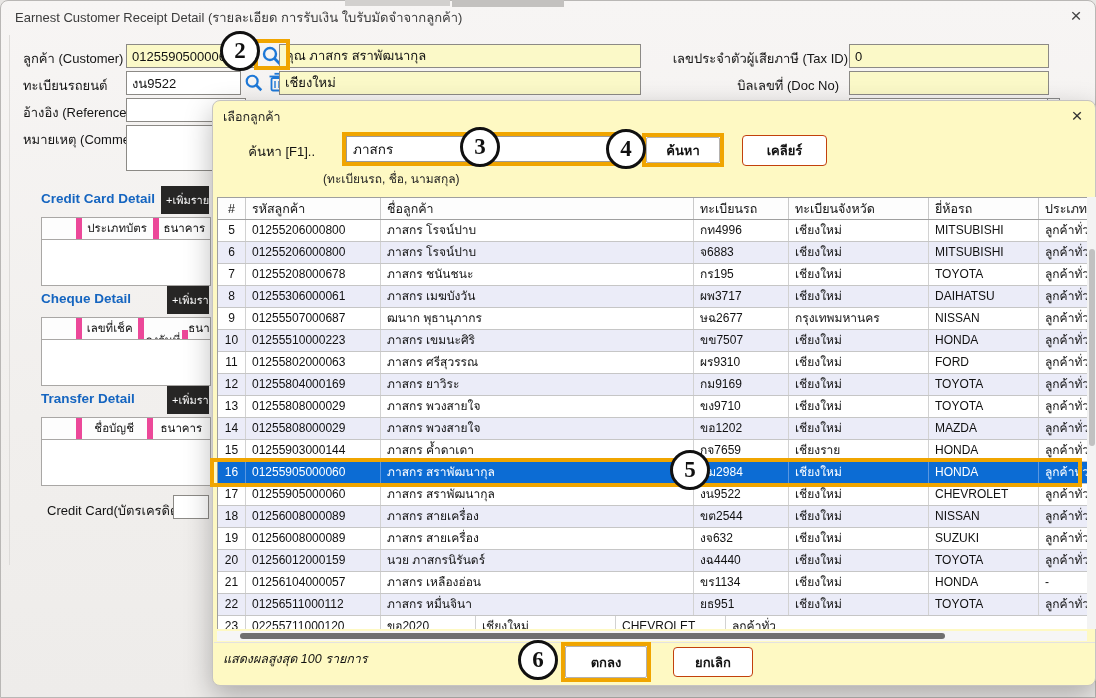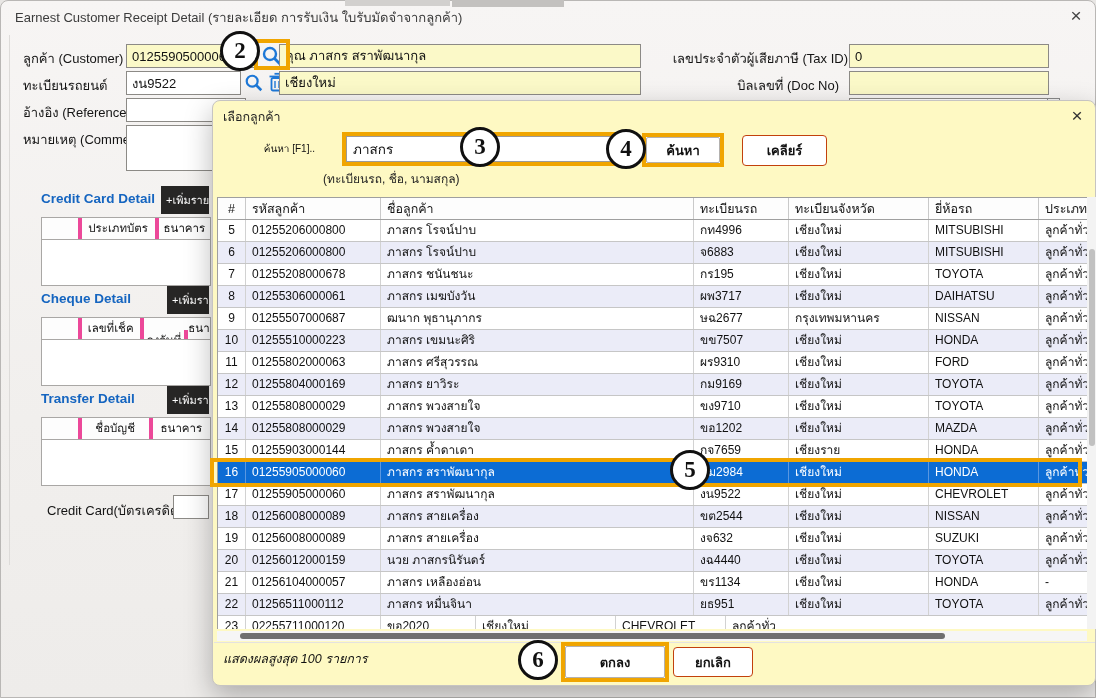--- a/index.html
+++ b/index.html
@@ -25,31 +25,31 @@
   .fld-static { line-height:22px; white-space:nowrap; overflow:hidden; }
   .icon-btn { position:absolute; cursor:pointer; }
   .mini-check { position:absolute; left:1046px; top:97px; width:13px; height:13px; border:1px solid #8a8a8a; background:#f4f4f4; }
 
   
   .sec-title { position:absolute; font-size:13.5px; font-weight:bold; color:#1565c0; white-space:nowrap; }
   .add-btn { position:absolute; height:28px; background:#272625; color:#fff; font-size:11px; line-height:28px;
              padding:0 5px; overflow:hidden; white-space:nowrap; cursor:pointer; }
   .mini-tbl { position:absolute; background:#fff; border:1px solid #a9a7a5; }
   .mini-hd { display:flex; height:22px; border-bottom:1px solid #a9a7a5; background:#fdfdfd; }
-  .mini-hc { font-size:11.5px; color:#111; line-height:21px; text-align:center; border-right:4px solid #ec4899;
+  .mini-hc { font-size:11.5px; color:#111; line-height:21px; text-align:center; border-right:6px solid #ec4899;
              overflow:hidden; white-space:nowrap; }
   .mini-bd { height:45px; background:#fff; }
 
   
   .dlg { position:absolute; left:212px; top:100px; width:884px; height:586px; background:#fef9c3;
          border:1px solid #c6c4c2; border-radius:8px; box-shadow:0 10px 28px rgba(0,0,0,.28); z-index:5; }
   .dlg-title { position:absolute; left:10px; top:6px; font-size:12.5px; color:#222; }
   .dlg-close { position:absolute; left:850px; top:2px; width:28px; height:26px; text-align:center; font-size:19px;
                color:#333; line-height:26px; cursor:pointer; }
-  .search-lbl { position:absolute; left:18px; top:40px; width:84px; font-size:10px; color:#111; text-align:right; }
+  .search-lbl { position:absolute; left:18px; top:40px; width:84px; font-size:13px; color:#111; text-align:right; }
   .search-wrap { position:absolute; left:129px; top:31px; width:281px; height:34px; border:4px solid #f0a500; background:#fff; }
   .search-input { width:100%; height:100%; border:1px solid #9a9a9a; padding:0 6px; font-size:13.5px; font-family:inherit; color:#111; }
   .btn { border:1px solid #c2410c; background:#fff; border-radius:4px; font-size:13px; font-weight:600;
          color:#111; font-family:inherit; cursor:pointer; }
   .find-wrap { position:absolute; left:429px; top:32px; width:82px; height:34px; border:4px solid #f0a500; background:#fff; }
   .find-btn { width:100%; height:100%; border:1px solid #b3b1af; border-radius:2px; }
   .clear-btn { position:absolute; left:529px; top:34px; width:85px; height:31px; }
   .search-hint { position:absolute; left:110px; top:68px; font-size:12px; color:#222; }
 
   
@@ -67,21 +67,21 @@
   .c0 { width:28px; text-align:center; padding:0 2px; }
   .c1 { width:135px; } .c2 { width:313px; } .c3 { width:95px; } .c4 { width:140px; } .c5 { width:110px; }
   .c6 { width:49px; border-right:none; }
 
   .vscroll { position:absolute; left:874px; top:96px; width:10px; height:432px; background:#f3f3f3; }
   .vthumb { position:absolute; left:2px; top:52px; width:6px; height:197px; background:#c1c1c1; border-radius:3px; cursor:grab; }
   .hscroll { position:absolute; left:4px; top:530px; width:870px; height:10px; background:#f6f6f6; }
   .hthumb { position:absolute; left:23px; top:2px; width:705px; height:6px; background:#6f6f6f; border-radius:3px; cursor:grab; }
   .foot-sep { position:absolute; left:1px; top:541px; width:881px; height:1px; background:#e4e2e0; }
   .foot-note { position:absolute; left:10px; top:548px; font-size:12.5px; font-style:italic; color:#111; }
-  .ok-wrap { position:absolute; left:348px; top:541px; width:108px; height:40px; border:4px solid #f0a500; background:#fff; }
+  .ok-wrap { position:absolute; left:348px; top:541px; width:90px; height:40px; border:4px solid #f0a500; background:#fff; }
   .ok-btn { width:100%; height:100%; border:1px solid #b3b1af; border-radius:2px; }
   .cancel-btn { position:absolute; left:460px; top:546px; width:80px; height:30px; }
 
   
   .hl-box { position:absolute; border:4px solid #f0a500; z-index:30; pointer-events:none; }
   .callout { position:absolute; width:40px; height:40px; border-radius:50%; background:#fff; border:3px solid #101010;
              color:#101010; font-size:23px; font-weight:bold; text-align:center; line-height:34px; z-index:31;
              font-family:"Liberation Serif","DejaVu Serif",serif; }
   svg { display:block; }
 </style>

